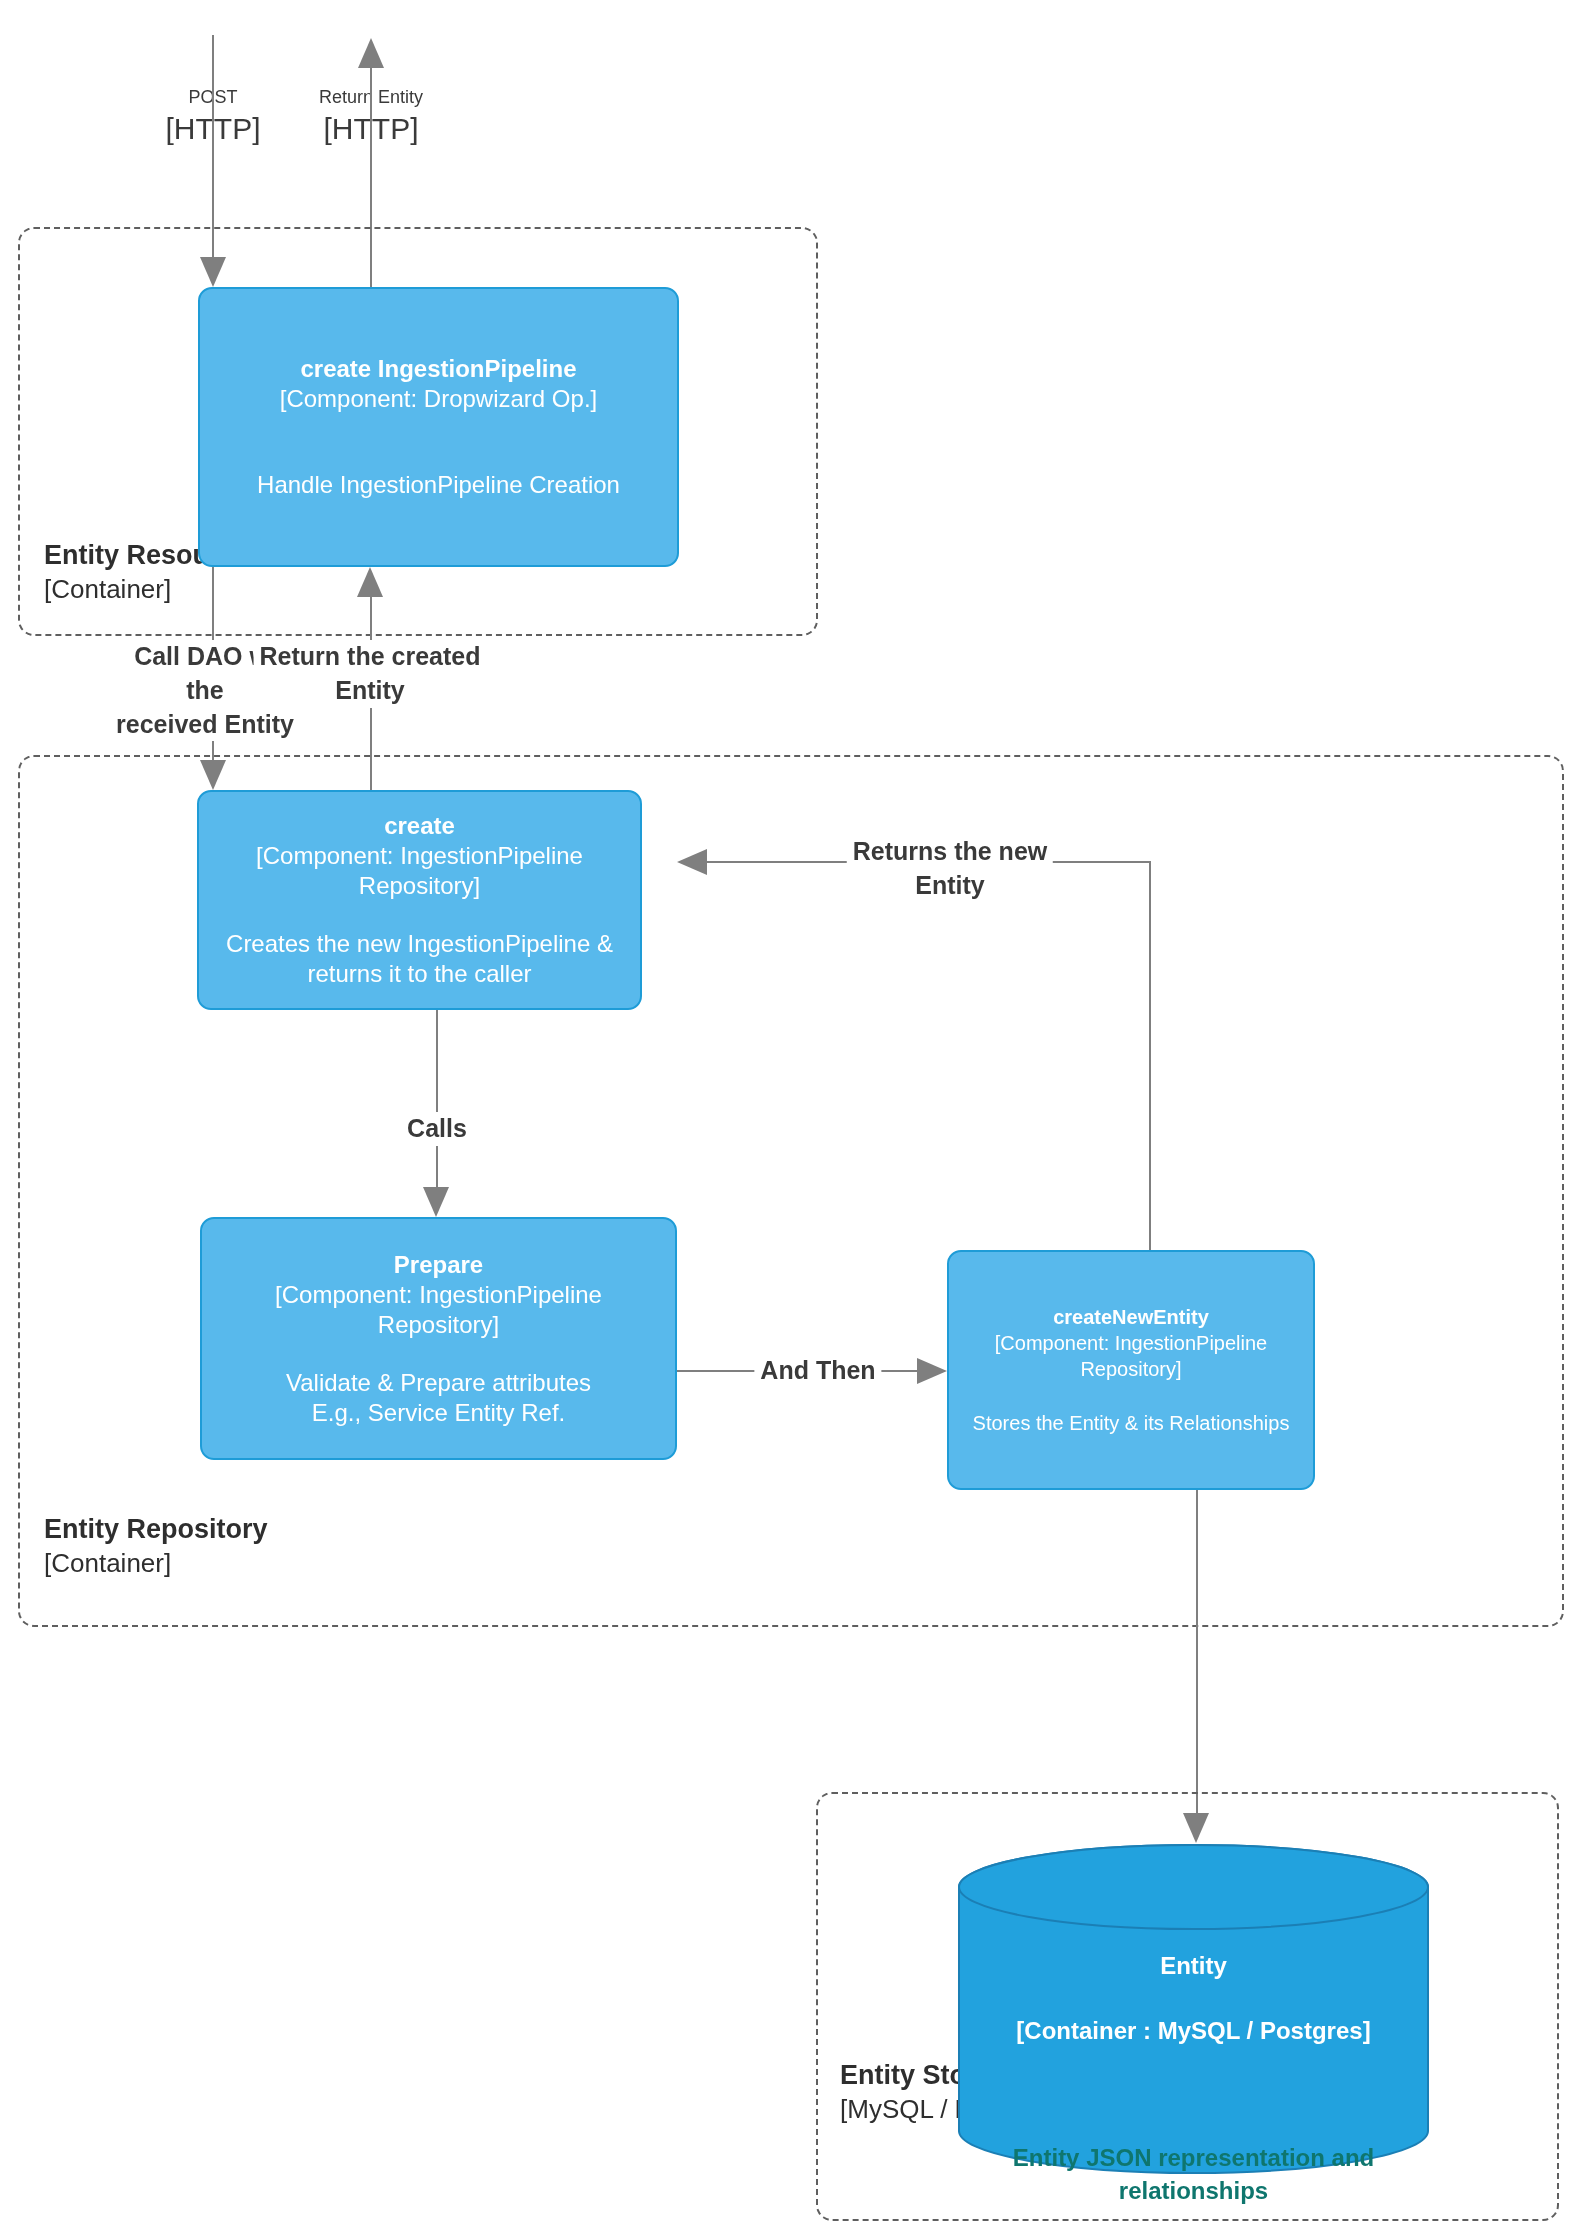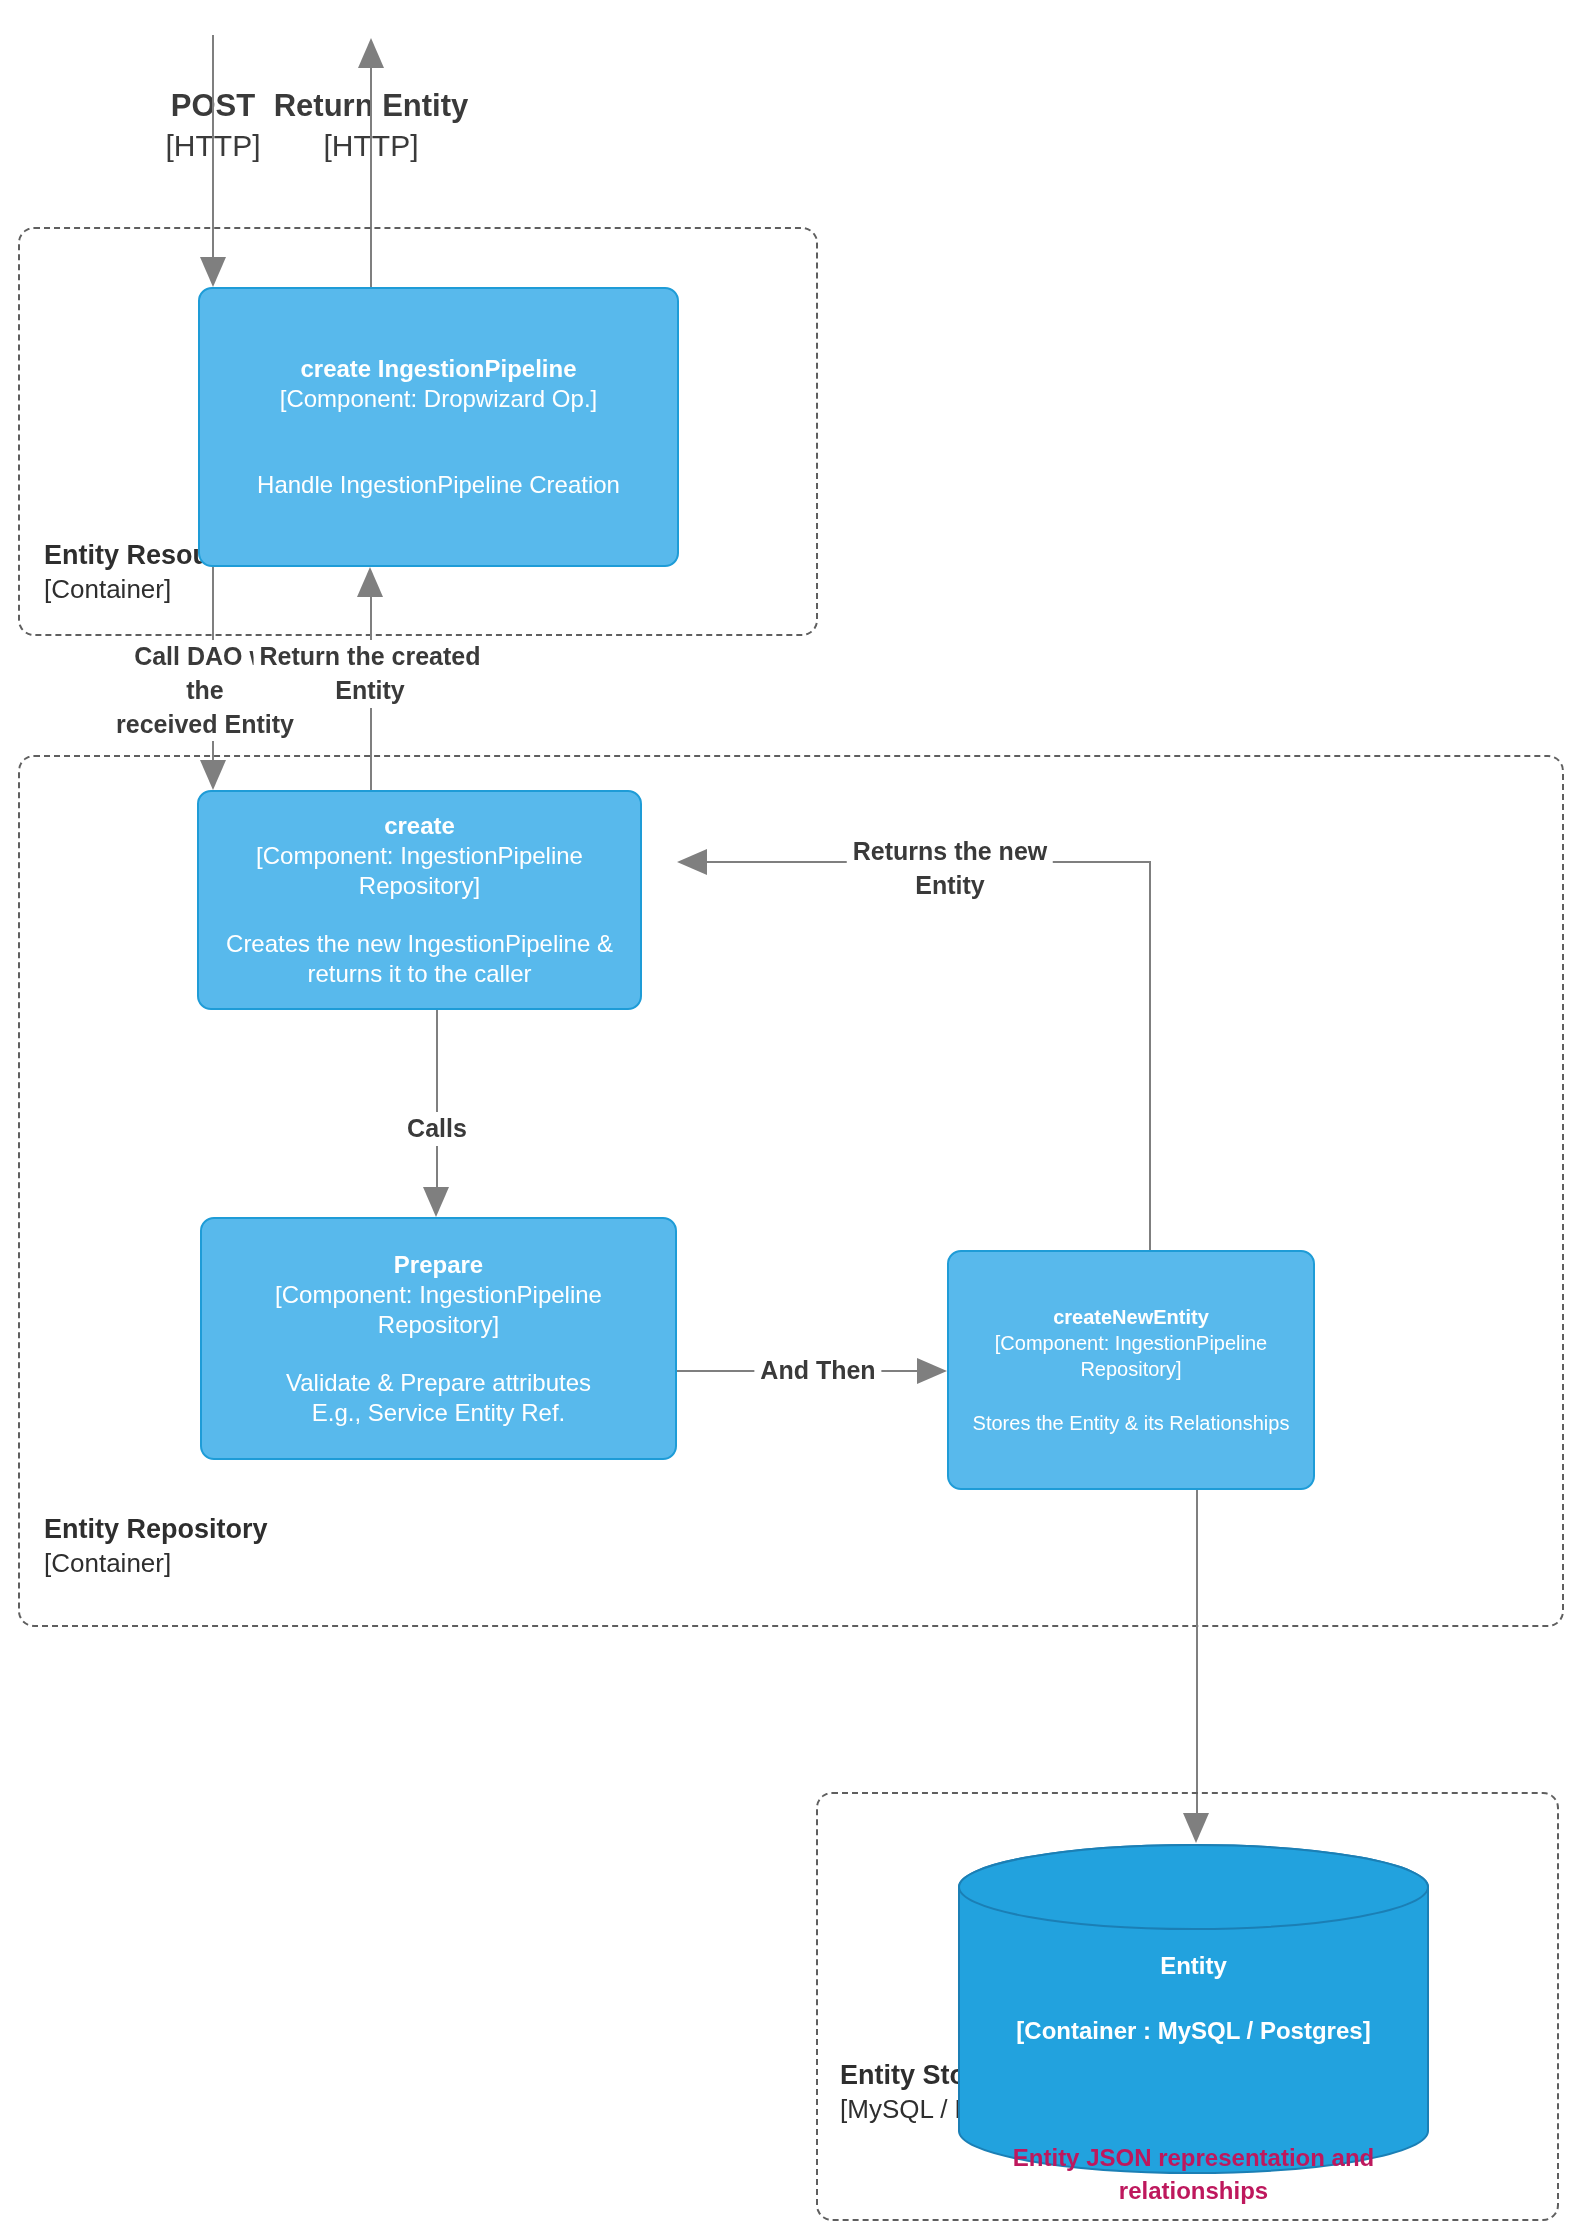--- a/index.html
+++ b/index.html
@@ -50,29 +50,29 @@
     position:absolute; transform:translateX(-50%);
     background:#fff; color:var(--label-text);
     font-weight:bold; font-size:25px; line-height:1.35;
     text-align:center; white-space:pre-line; padding:0 6px;
   }
   .io-label{
     position:absolute; transform:translateX(-50%);
     background:#fff; color:var(--label-text);
     text-align:center; line-height:1.3; padding:0 6px;
   }
-  .io-label .t{font-weight:bold; font-size:31px;}
+  .io-label .t{font-weight:normal; font-size:18px;}
   .io-label .p{font-weight:normal; font-size:30px;}
   
   .db-text{
     position:absolute; text-align:center; color:var(--node-text);
     font-weight:bold; font-size:24px; line-height:1.35; white-space:pre-line;
   }
   .db-text .gap{height:30px;}
-  .db-text .desc{color:#be185d;}
+  .db-text .desc{color:#0f766e;}
 </style>
 </head>
 <body>
 
 <div class="canvas">
 
   <div class="io-label" style="left:213px; top:86px;">
     <div class="t">POST</div>
     <div class="p">[HTTP]</div>
   </div>

